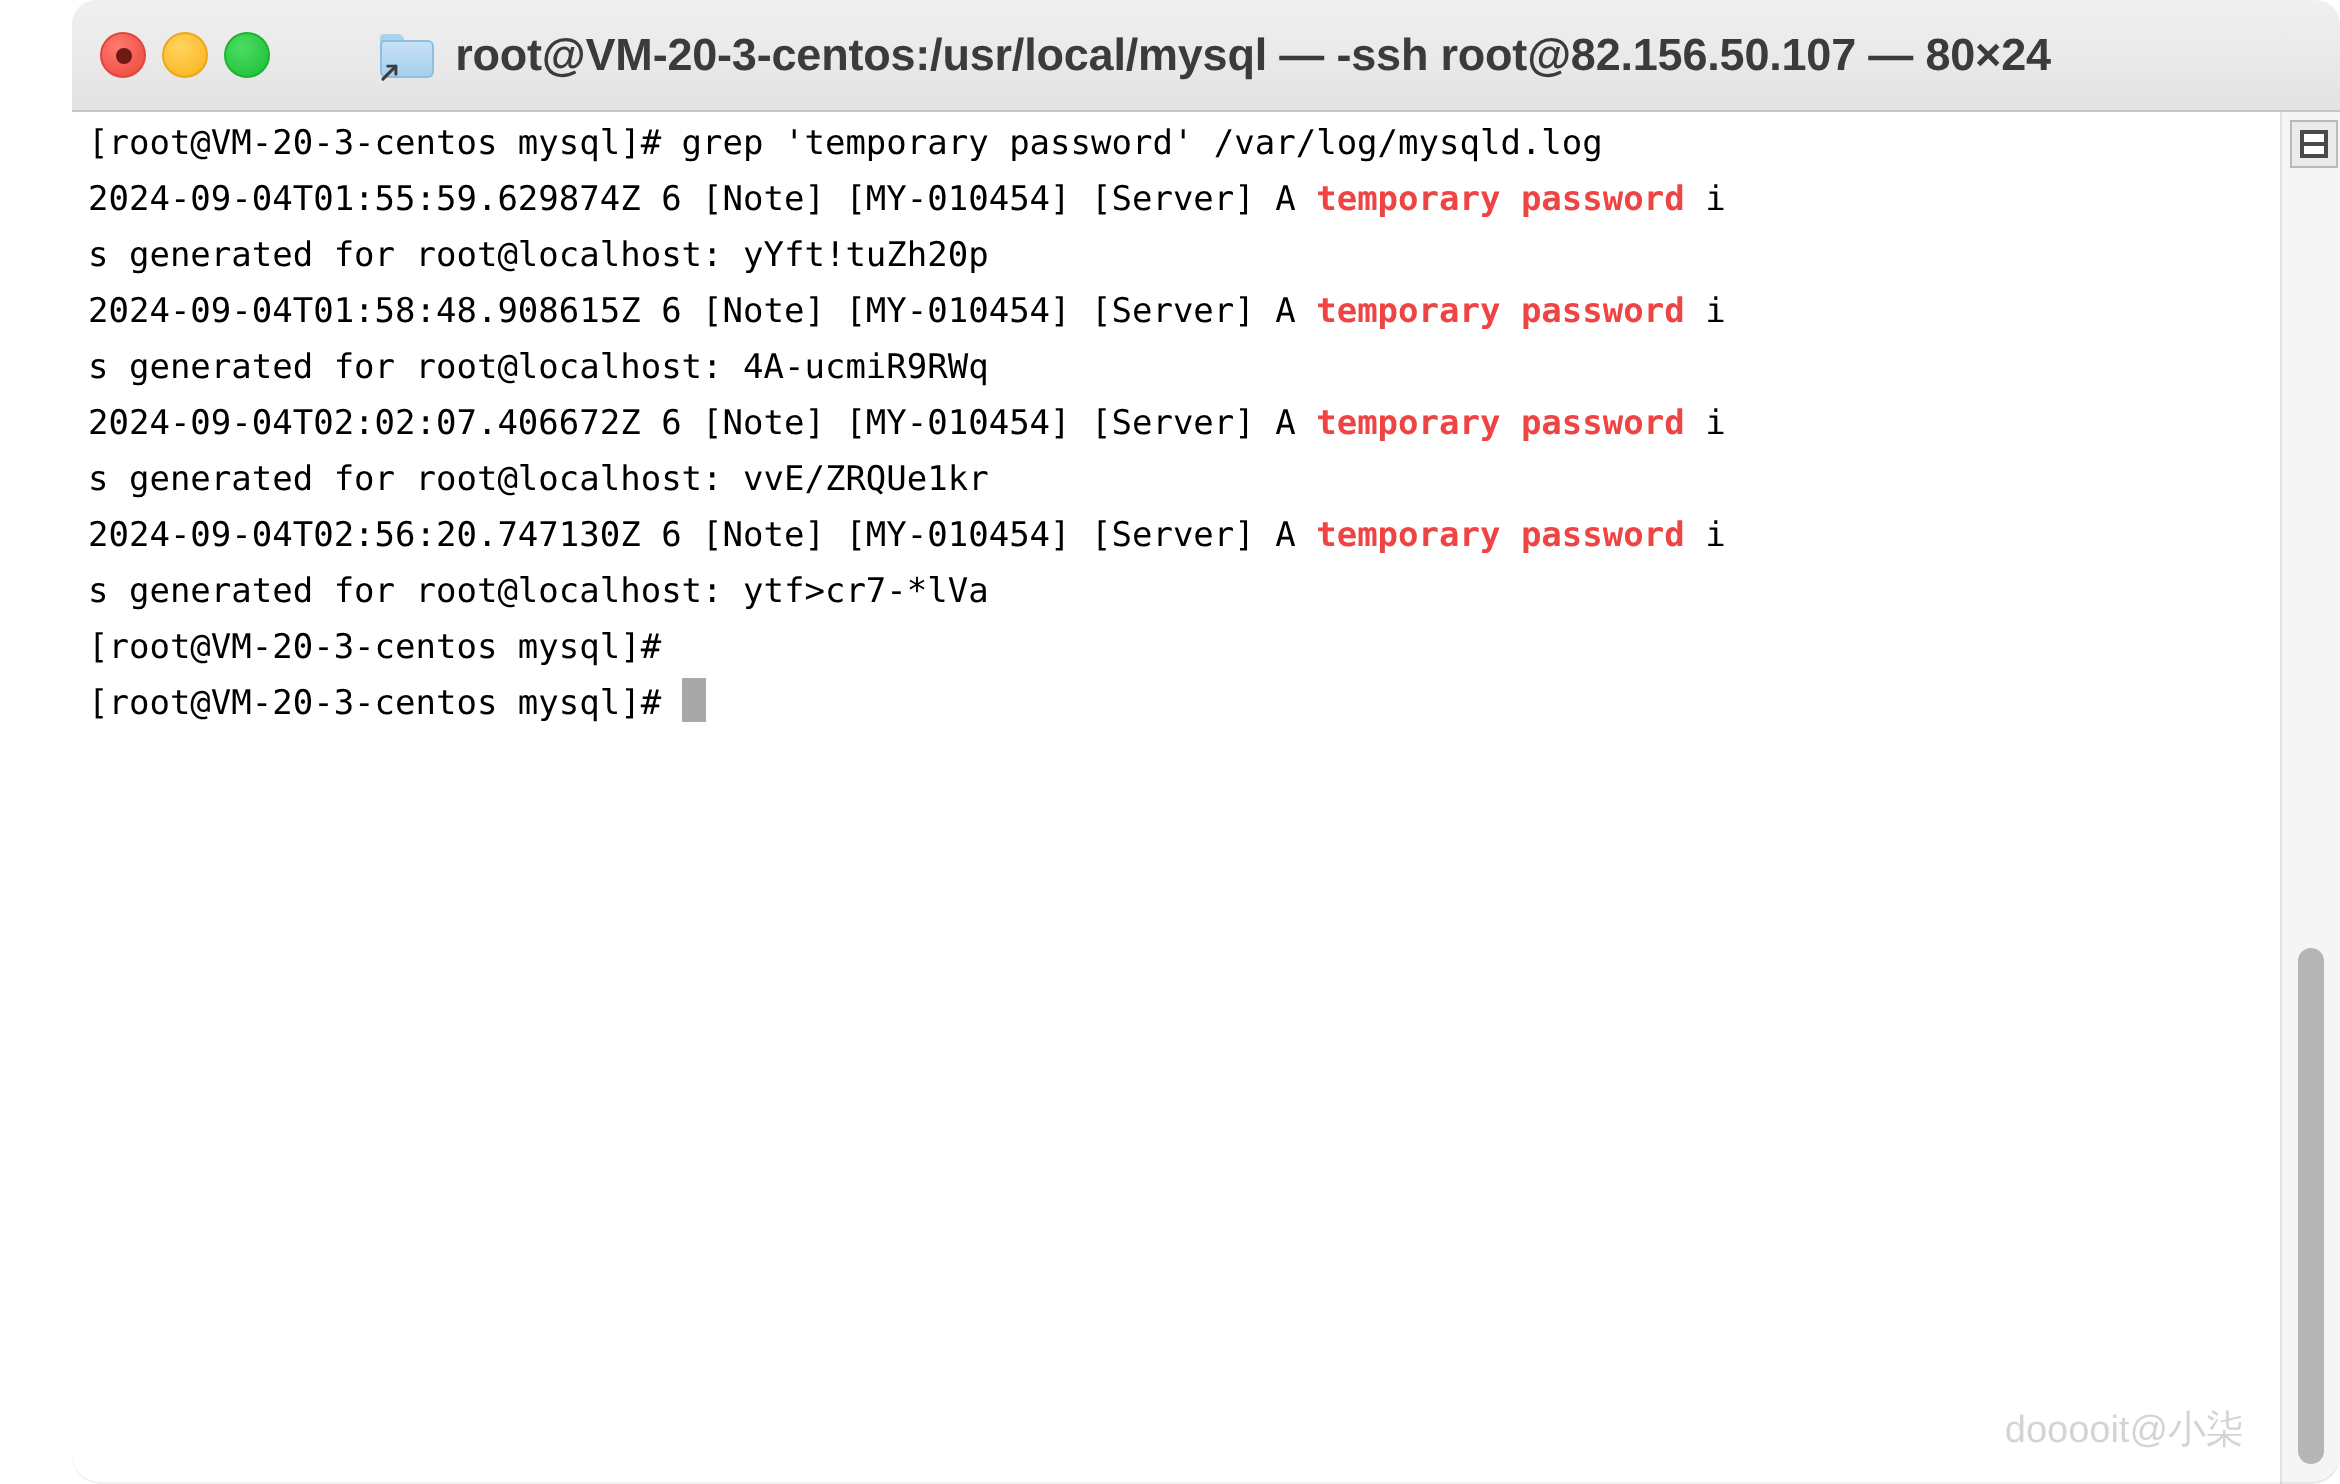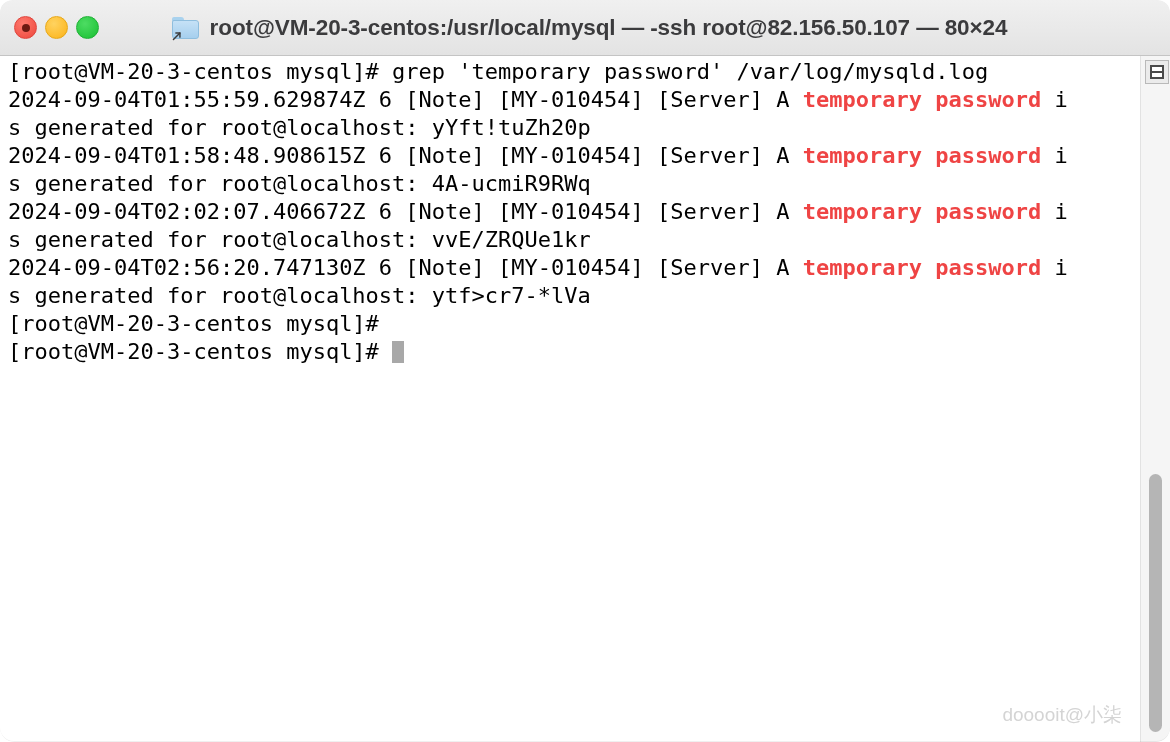--- a/index.html
+++ b/index.html
@@ -13,20 +13,21 @@
   }
 
   #window {
     position: relative;
     width: 1170px;
     height: 742px;
     background: #ffffff;
     border-radius: 12px 12px 14px 14px;
     overflow: hidden;
     box-sizing: border-box;
+    padding-left: 36px;
   }
 
   
   #titlebar {
     position: relative;
     height: 56px;
     background: linear-gradient(to bottom, #f0f0f0 0%, #e9e9e9 55%, #e3e3e3 100%);
     border-bottom: 1px solid #c4c4c4;
     border-radius: 12px 12px 0 0;
     display: flex;
@@ -137,21 +138,21 @@
     box-sizing: border-box;
     overflow: hidden;
   }
 
   #terminal-text {
     position: absolute;
     left: 8px;
     top: 2px;
     right: 48px;
     font-family: "DejaVu Sans Mono", "Liberation Mono", monospace;
-    font-size: 22px;
+    font-size: 17px;
     line-height: 28px;
     color: #000000;
     white-space: pre;
     letter-spacing: 0px;
   }
 
   .line {
     height: 28px;
     white-space: pre;
   }

